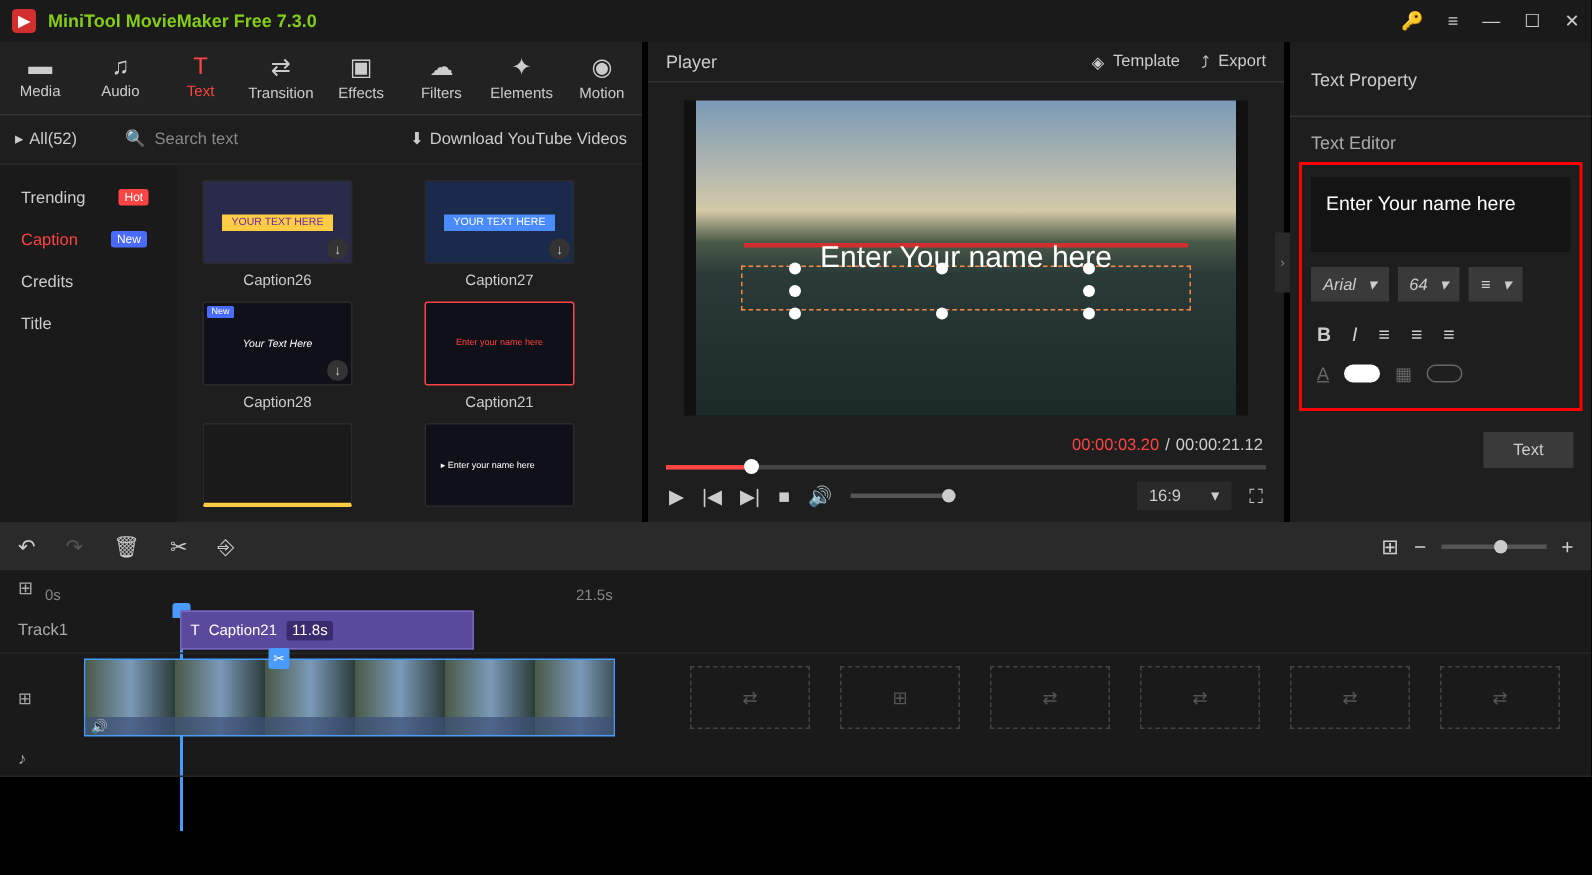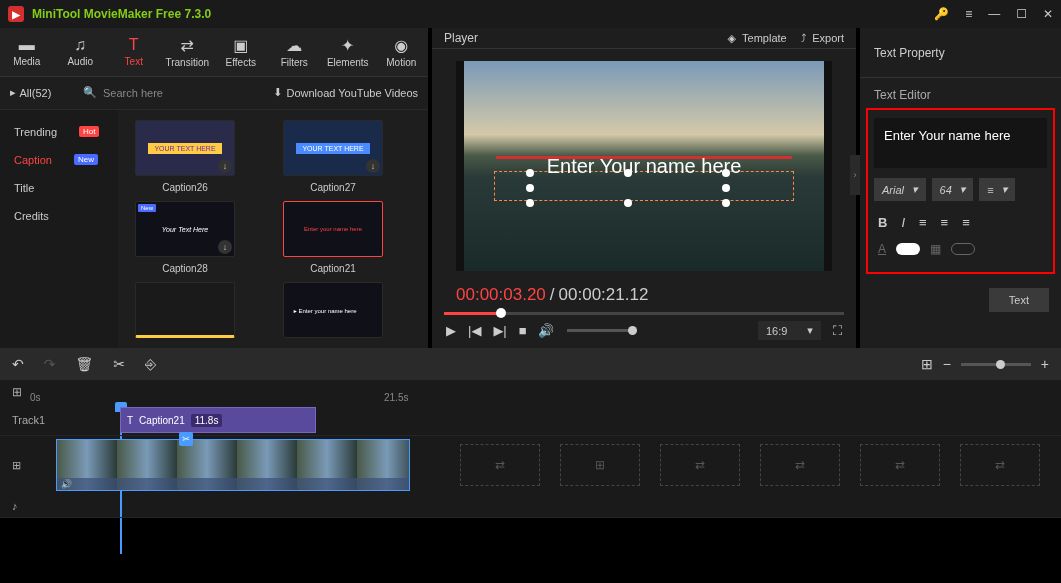--- a/index.html
+++ b/index.html
@@ -41,21 +41,21 @@
 .preview-area { flex: 1; background: #111; display: flex; align-items: center; justify-content: center; margin: 12px 24px; position: relative; }
 .preview-img { width: 360px; height: 210px; background: linear-gradient(to bottom, #7a9ab8 0%, #d4c9a8 35%, #4a5a48 45%, #2a3a38 55%, #1a2a28 100%); position: relative; display: flex; align-items: center; justify-content: center; }
 .preview-text-overlay { color: #fff; font-size: 20px; position: relative; }
 .sel-handle { position: absolute; width: 8px; height: 8px; background: #fff; border-radius: 50%; }
 .red-line { position: absolute; top: 95px; left: 32px; right: 32px; height: 3px; background: #d32f2f; }
 .dashed-box { position: absolute; border: 1px dashed #ff8844; }
 .timeline-bar { height: 14px; margin: 0 12px; position: relative; }
 .tl-track { height: 3px; background: #444; position: absolute; top: 5px; left: 0; right: 0; }
 .tl-fill { height: 3px; background: #ff4444; width: 14%; }
 .tl-thumb { width: 10px; height: 10px; background: #fff; border-radius: 50%; position: absolute; top: 1px; left: 13%; }
-.time-row { display: flex; padding: 2px 24px; gap: 4px; font-size: 17px; }
+.time-row { display: flex; padding: 2px 14px; justify-content: flex-end; gap: 4px; font-size: 11px; }
 .time-cur { color: #ff4444; }
 .controls-row { display: flex; align-items: center; padding: 8px 14px; gap: 12px; }
 .ctrl-btn { color: #ccc; cursor: pointer; font-size: 13px; }
 .vol-slider { width: 70px; height: 3px; background: #555; position: relative; }
 .vol-slider::after { content: ''; position: absolute; right: 0; top: -3px; width: 9px; height: 9px; background: #ccc; border-radius: 50%; }
 .ratio-sel { margin-left: auto; background: #2a2a2a; padding: 3px 8px; display: flex; align-items: center; gap: 20px; font-size: 11px; }
 .right-panel { flex: 1; background: #1e1e1e; margin-left: 4px; display: flex; flex-direction: column; }
 .right-head { height: 50px; display: flex; align-items: center; padding: 0 14px; border-bottom: 1px solid #333; color: #ccc; font-size: 12px; }
 .text-ed-label { padding: 10px 14px 6px; color: #aaa; font-size: 12px; }
 .red-outline { border: 2px solid #ff0000; margin: 0 6px; padding: 8px 6px 10px; }
@@ -141,42 +141,42 @@
           <span>Motion</span>
         </div>
     </div>
     <div class="filter-row">
       <div class="filter-all">
           <span>▸</span>
           <span>All(52)</span>
         </div>
       <div class="search-box">
           <span>🔍</span>
-          <span>Search here</span>
+          <span>Search text</span>
         </div>
       <div class="dl-link">
           <span>⬇</span>
           <span>Download YouTube Videos</span>
         </div>
     </div>
     <div class="sub-row">
       <div class="category-list">
         <div class="cat-item">
             <span>Trending</span>
             <span class="badge badge-hot">Hot</span>
           </div>
         <div class="cat-item active">
             <span>Caption</span>
             <span class="badge badge-new">New</span>
           </div>
         <div class="cat-item">
+            <span>Credits</span>
+          </div>
+        <div class="cat-item">
             <span>Title</span>
-          </div>
-        <div class="cat-item">
-            <span>Credits</span>
           </div>
       </div>
       <div class="thumbs">
         <div class="thumb-item">
           <div class="thumb-box" style="background:#2a2a4a">
               <div style="background:#ffcc44;color:#6a2aa5;padding:2px 6px;font-size:7px">YOUR TEXT HERE</div>
               <div class="dl-badge">↓</div>
             </div>
           <div class="thumb-label">Caption26</div>
         </div>

